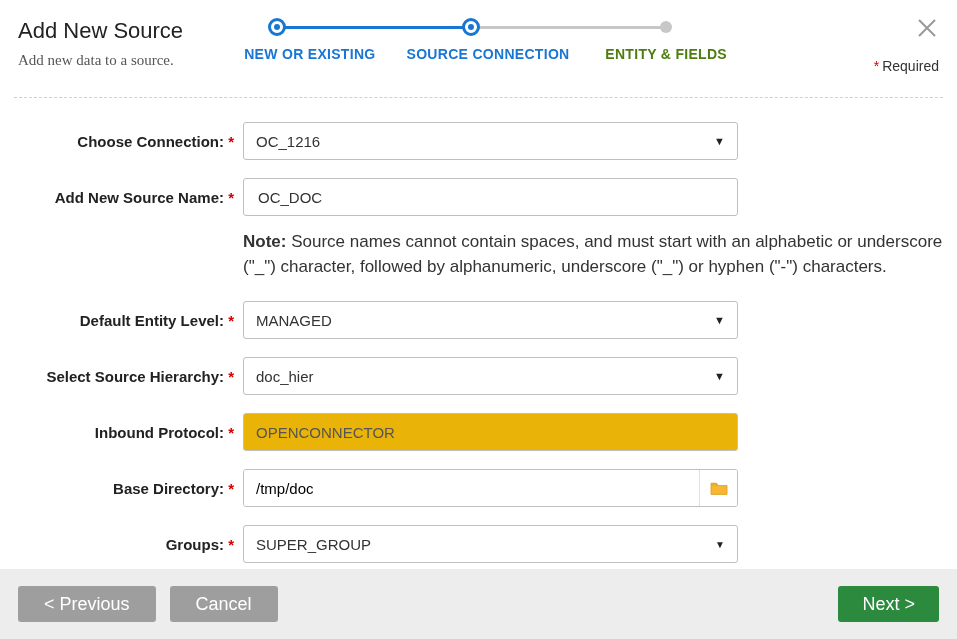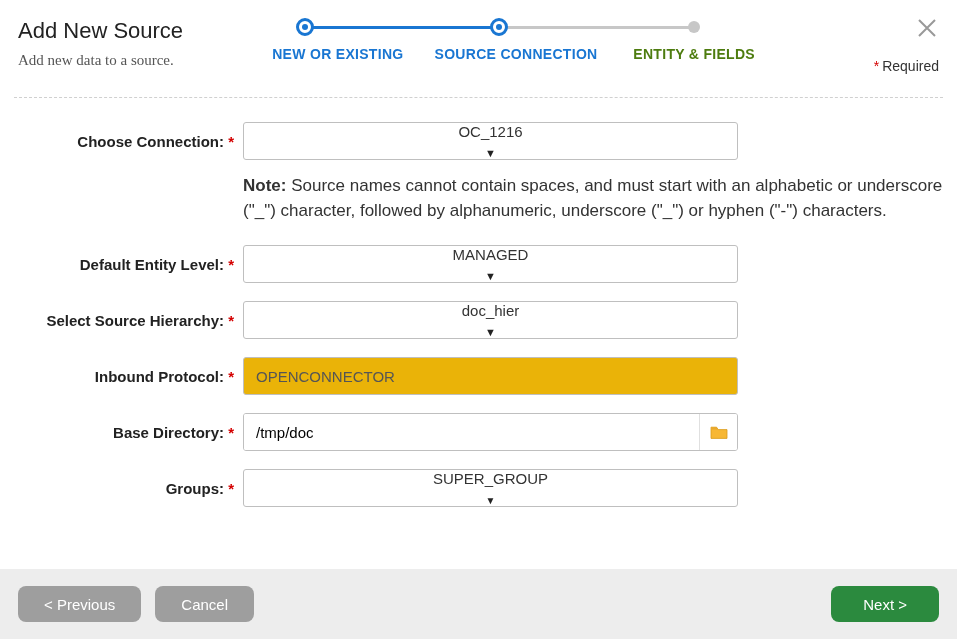--- a/index.html
+++ b/index.html
@@ -44,21 +44,21 @@
     position: absolute;
     right: 18px;
     top: 58px;
     font-size: 14px;
     color: #333;
   }
   .req-star { color: #d40000; margin-right: 3px; }
 
   .stepper {
     position: absolute;
-    left: 256px;
+    left: 228px;
     top: 18px;
     width: 520px;
   }
   .step-track {
     position: relative;
     height: 20px;
     margin-bottom: 8px;
   }
   .step-line {
     position: absolute;
@@ -139,21 +139,21 @@
     border: 1px solid #bfbfbf;
     border-radius: 3px;
     padding: 0 12px;
     font-size: 15px;
     color: #333;
     background: #fff;
     display: flex;
     align-items: center;
     position: relative;
   }
-  .select-box { cursor: pointer; justify-content: space-between; flex-direction: column; }
+  .select-box { cursor: pointer; justify-content: space-between; }
   .select-caret {
     font-size: 11px;
     color: #222;
   }
   .readonly-box {
     background: #eab308;
     color: #555;
   }
   .text-input input {
     border: none;
@@ -210,37 +210,37 @@
     height: 70px;
     background: #ededed;
     display: flex;
     align-items: center;
     padding: 0 18px;
   }
   .btn {
     height: 36px;
     padding: 0 26px;
     border: none;
-    border-radius: 8px;
-    font-size: 15px;
+    border-radius: 3px;
+    font-size: 18px;
     cursor: pointer;
     display: inline-flex;
     align-items: center;
     justify-content: center;
   }
   .btn-grey {
     background: #9e9e9e;
     color: #fff;
     margin-right: 14px;
   }
   .btn-green {
     background: #2b8a3e;
     color: #fff;
     margin-left: auto;
-    padding: 0 32px;
+    padding: 0 24px;
   }
 </style>
 </head>
 <body>
 
 <div class="header">
   <div class="title">Add New Source</div>
   <div class="subtitle">Add new data to a source.</div>
 
   <div class="stepper">
@@ -276,20 +276,28 @@
   <div class="row">
     <div class="label-col"><span>Choose Connection:</span> <span class="req-star">*</span></div>
     <div class="field-col">
       <div class="select-box">
         <span>OC_1216</span>
         <span class="select-caret">▼</span>
       </div>
     </div>
   </div>
 
+  <div class="row">
+    <div class="label-col"><span>Add New Source Name:</span> <span class="req-star">*</span></div>
+    <div class="field-col">
+      <div class="text-input">
+        <input type="text" value="OC_DOC" style="">
+      </div>
+    </div>
+  </div>
 
   <div class="row tall" style="margin-top:-6px; margin-bottom:22px;">
     <div class="label-col"></div>
     <div class="note-text">
       <b>Note:</b><span> Source names cannot contain spaces, and must start with an alphabetic or underscore ("_") character, followed by alphanumeric, underscore ("_") or hyphen ("-") characters.</span>
     </div>
   </div>
 
   <div class="row">
     <div class="label-col"><span>Default Entity Level:</span> <span class="req-star">*</span></div>

